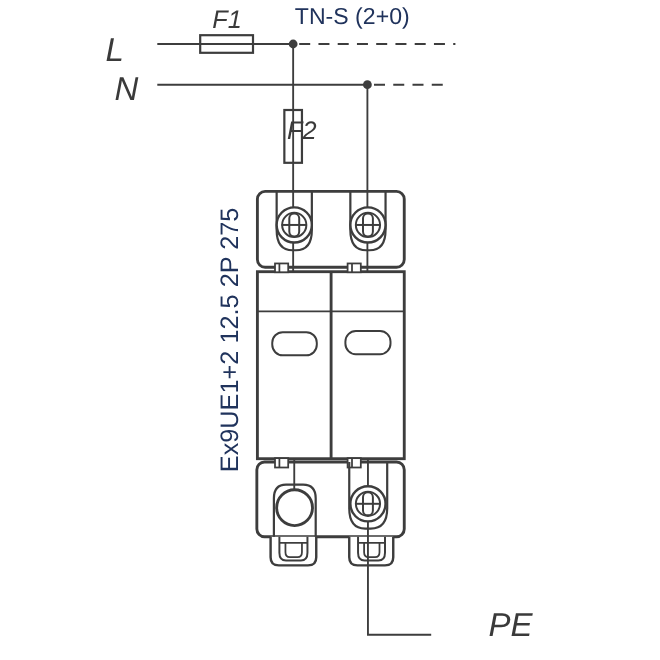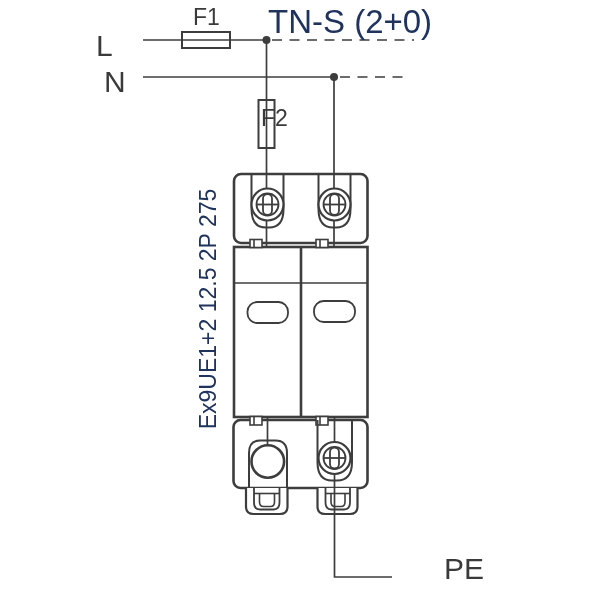--- a/index.html
+++ b/index.html
@@ -16,27 +16,28 @@
     font-family:"Liberation Sans", sans-serif;
     overflow:hidden;
   }
   .stage svg{position:absolute;left:0;top:0;}
   .lbl{
     position:absolute;
     color:var(--label);
     line-height:1;
     white-space:nowrap;
     user-select:none;
+    font-style:italic;
   }
   .lbl.big{font-size:30px;}
   .lbl.small{font-size:23px;}
   .sys-title{
     position:absolute;
     left:268px;top:5px;
-    font-size:33px;line-height:1;
+    font-size:21px;line-height:1;
     color:var(--accent);
     white-space:nowrap;
   }
   .device-model{
     position:absolute;
     left:68px;top:294px;
     width:280px;height:30px;
     transform:rotate(-90deg);
     transform-origin:center;
     text-align:center;

